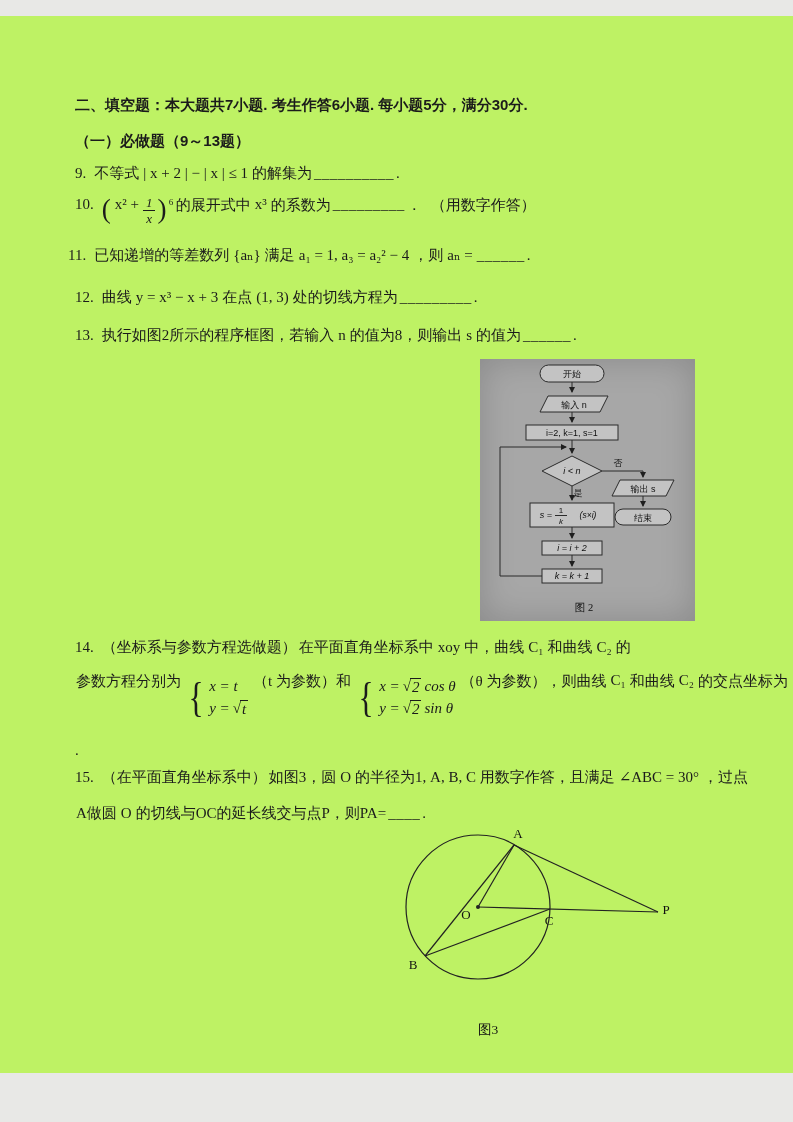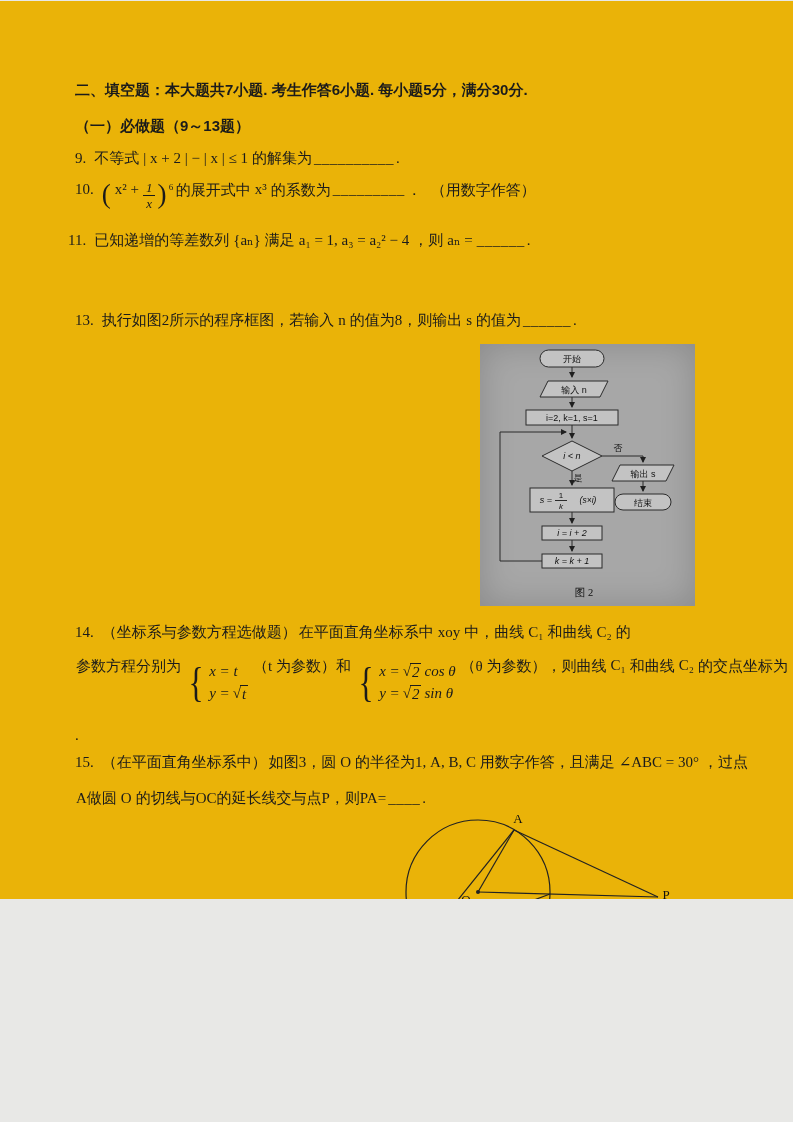--- a/index.html
+++ b/index.html
@@ -1,18 +1,18 @@
 <!DOCTYPE html>
 <html><head>
 <meta charset="utf-8">
 <style>
   html,body{margin:0;padding:0;background:#e8e8e6;}
   .page{
-    position:relative;width:793px;height:898px;margin:1px auto;
-    background:#eab308;overflow:hidden;
+    position:relative;width:793px;height:1057px;margin:16px auto;
+    background:#bef264;overflow:hidden;
     font-family:"Liberation Serif","DejaVu Serif",serif;
     font-size:15px;color:#1b1b1b;
   }
   .line{position:absolute;white-space:nowrap;}
   .heading{font-family:"Liberation Sans","DejaVu Sans",sans-serif;font-weight:bold;font-size:15px;}
   .num{margin-right:7px;}
   .seg{margin:0 1px;}
   .math{margin:0 3px;font-family:"Liberation Serif","DejaVu Serif",serif;}
   .blank{margin:0 1px;letter-spacing:0.5px;}
   .vcenter{display:flex;}
@@ -63,20 +63,23 @@
     <span class="seg">的系数为</span>
     <span class="blank">_________</span>
     <span class="seg">．</span>
     <span class="seg" style="margin-left:8px">（用数字作答）</span>
   </div>
 
   <div class="line" style="left:68px;top:230px">
     <span class="num">11.</span><span class="seg">已知递增的等差数列</span><span class="math">{aₙ}</span><span class="seg">满足</span><span class="math">a₁ = 1,  a₃ = a₂² − 4</span><span class="seg">，则</span><span class="math">aₙ =</span><span class="blank">______</span><span class="seg">.</span>
   </div>
 
+  <div class="line" style="left:75px;top:272px">
+    <span class="num">12.</span><span class="seg">曲线</span><span class="math">y = x³ − x + 3</span><span class="seg">在点</span><span class="math">(1, 3)</span><span class="seg">处的切线方程为</span><span class="blank">_________</span><span class="seg">.</span>
+  </div>
 
   <div class="line" style="left:75px;top:310px">
     <span class="num">13.</span><span class="seg">执行如图2所示的程序框图，若输入</span><span class="math">n</span><span class="seg">的值为8，则输出</span><span class="math">s</span><span class="seg">的值为</span><span class="blank">______</span><span class="seg">.</span>
   </div>
 
   <div class="flow-panel">
     <svg width="215" height="262" viewBox="0 0 215 262">
       <defs>
         <marker id="ah" markerWidth="7" markerHeight="7" refX="5" refY="3" orient="auto">
           <path d="M0,0 L6,3 L0,6 z" fill="#1f1f1f"></path>

